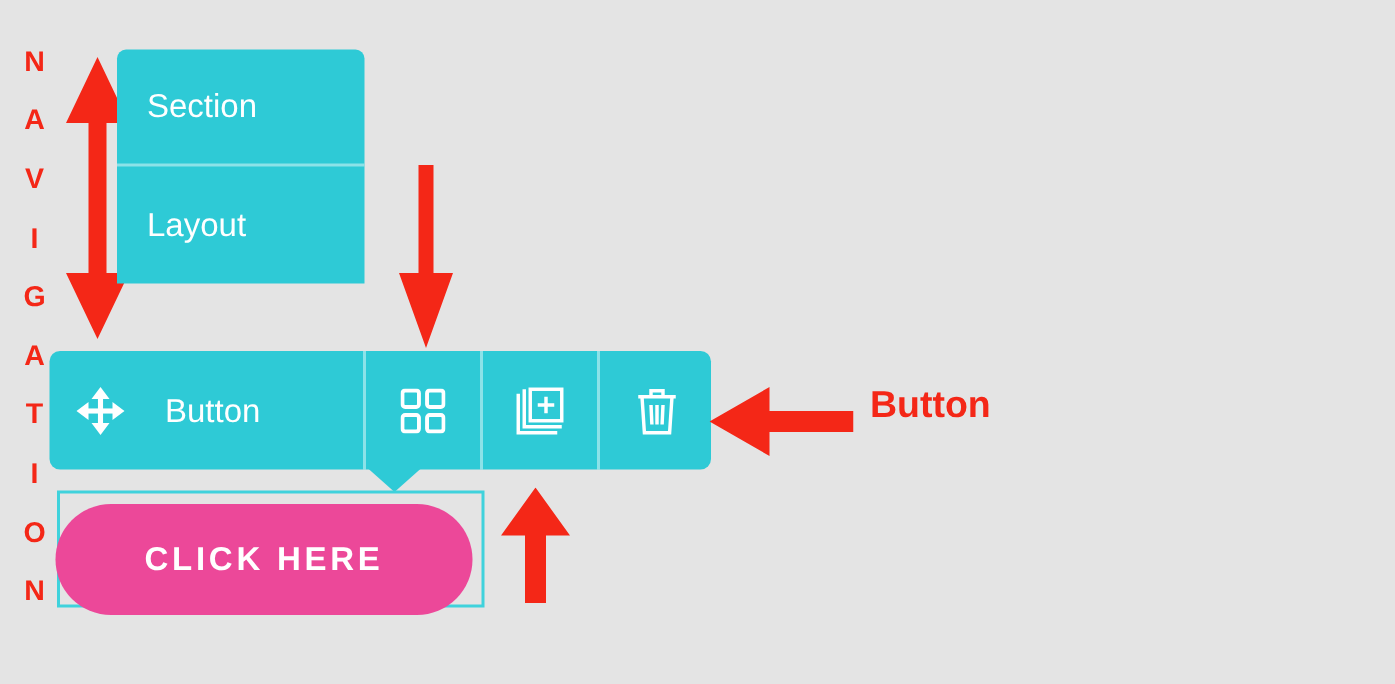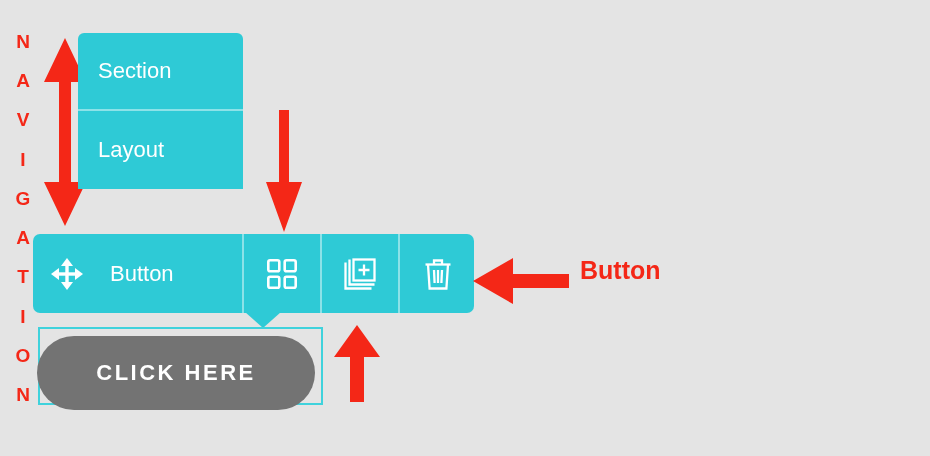--- a/index.html
+++ b/index.html
@@ -130,21 +130,21 @@
     height: 78px;
     border: 2px solid #3fd2dc;
     box-sizing: border-box;
   }
   .click-btn {
     position: absolute;
     left: 37px;
     top: 336px;
     width: 278px;
     height: 74px;
-    background: #737373;
+    background: #ec4899;
     border-radius: 37px;
     display: flex;
     align-items: center;
     justify-content: center;
     color: #ffffff;
     font-size: 22px;
     font-weight: bold;
     letter-spacing: 2.5px;
     box-sizing: border-box;
   }

